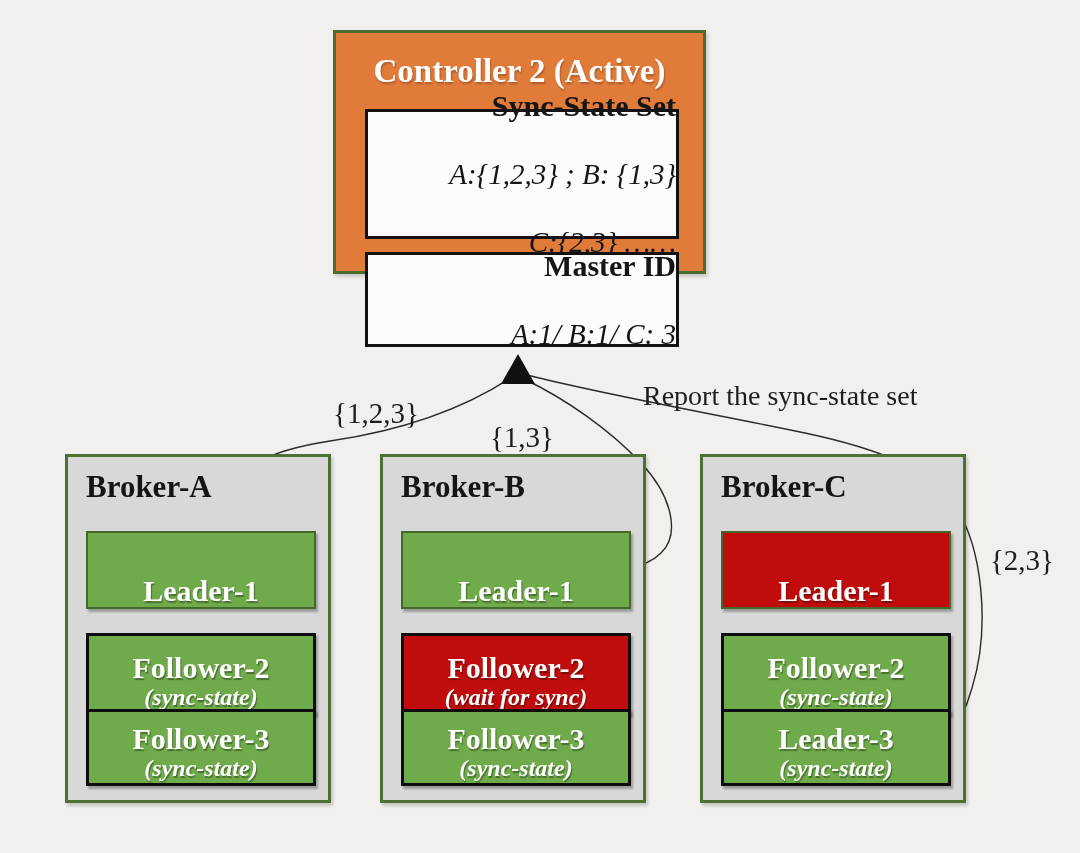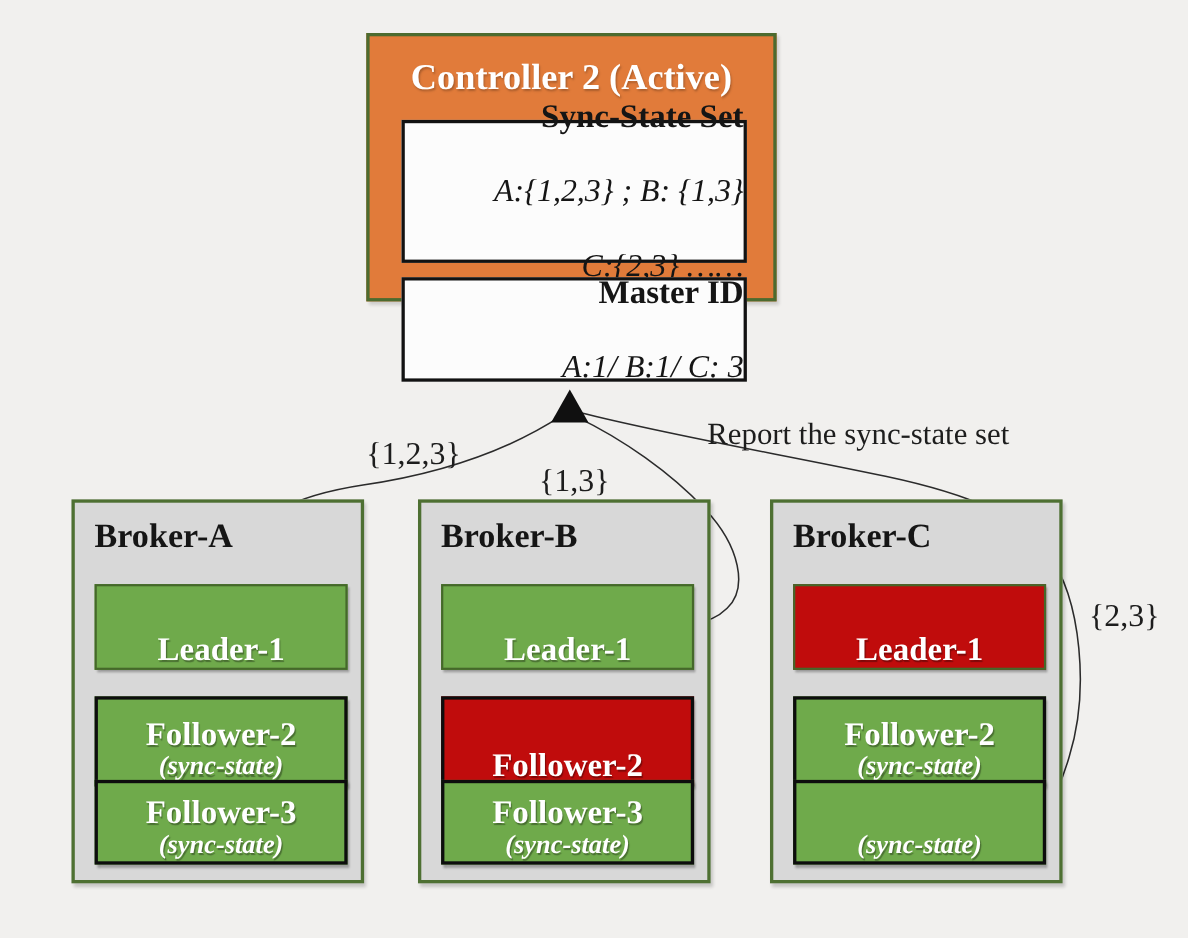--- a/index.html
+++ b/index.html
@@ -183,38 +183,40 @@
   </div>
 
   <div class="broker b">
     <div class="broker-title">Broker-B</div>
     <div class="partition row1 state-green">
       <div class="p-label">Leader-1</div>
       <div class="p-sub"></div>
     </div>
     <div class="partition row2 state-red">
       <div class="p-label">Follower-2</div>
+      <div class="p-sub">(wait for sync)</div>
     </div>
     <div class="partition row3 state-green">
       <div class="p-label">Follower-3</div>
       <div class="p-sub">(sync-state)</div>
     </div>
   </div>
 
   <div class="broker c">
     <div class="broker-title">Broker-C</div>
     <div class="partition row1 state-red">
       <div class="p-label">Leader-1</div>
       <div class="p-sub"></div>
     </div>
     <div class="partition row2 state-green">
       <div class="p-label">Follower-2</div>
       <div class="p-sub">(sync-state)</div>
     </div>
     <div class="partition row3 state-green">
+      <div class="p-label">Leader-3</div>
       <div class="p-sub">(sync-state)</div>
     </div>
   </div>
 
   <div class="ann set-a">{1,2,3}</div>
   <div class="ann set-b">{1,3}</div>
   <div class="ann set-c">{2,3}</div>
   <div class="ann report">Report the sync-state set</div>
 
 </div>

